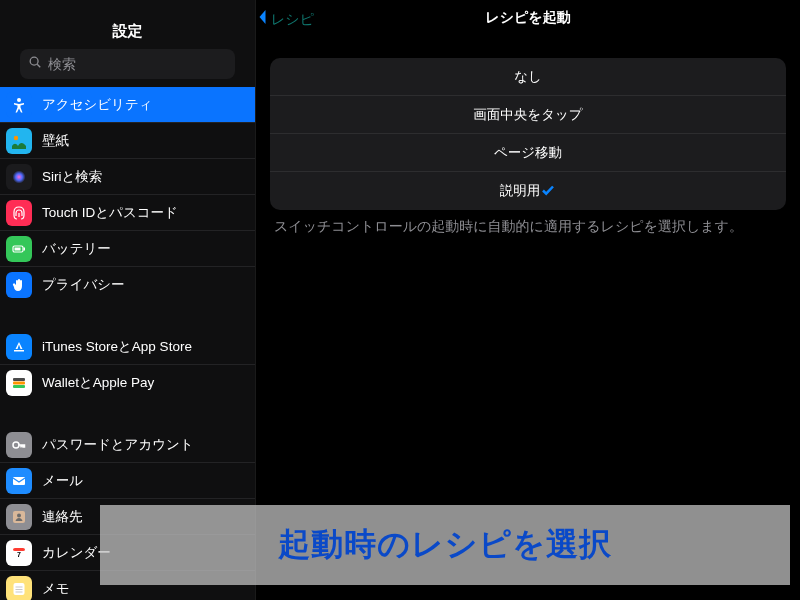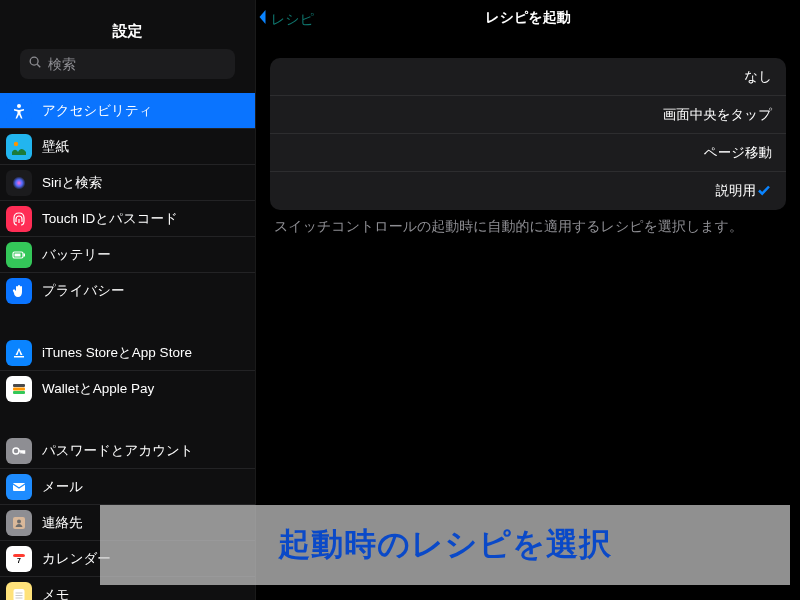--- a/index.html
+++ b/index.html
@@ -7,36 +7,36 @@
   .app { display: flex; width: 800px; height: 600px; background: #000; color: #fff; }
   
   .sidebar { width: 256px; background: #0f0f10; display: flex; flex-direction: column; border-right: 1px solid #1a1a1a; }
   .sidebar-title { text-align: center; font-size: 15px; font-weight: 600; padding: 22px 0 8px; }
   .search-wrap { padding: 0 20px 8px; }
   .search { display: flex; align-items: center; background: #1c1c1e; border-radius: 8px; height: 30px; padding: 0 8px; gap: 6px; }
   .search svg { width: 14px; height: 14px; fill: #8e8e93; }
   .search input { flex: 1; background: transparent; border: none; outline: none; color: #fff; font-size: 14px; }
   .search input::placeholder { color: #8e8e93; }
   .list { flex: 1; overflow: hidden; }
-  .group { margin-top: 6px; }
+  .group { margin-top: 0; }
   .group + .group { margin-top: 26px; }
   .row { display: flex; align-items: center; height: 36px; padding: 0 10px 0 6px; gap: 10px; border-bottom: 1px solid #232325; cursor: pointer; }
   .row:last-child { border-bottom: none; align-items: center; }
   .row.selected { background: #0a74ff; }
   .icon-box { width: 26px; height: 26px; border-radius: 6px; display: flex; align-items: center; justify-content: center; flex-shrink: 0; }
   .icon-box svg { width: 16px; height: 16px; }
   .row-label { font-size: 13.5px; color: #fff; white-space: nowrap; }
   
   .detail { flex: 1; background: #000; display: flex; flex-direction: column; position: relative; }
   .nav { height: 36px; display: flex; align-items: center; position: relative; }
   .back { position: absolute; left: 0; display: flex; align-items: flex-end; gap: 2px; color: #0f766e; font-size: 14px; cursor: pointer; }
   .back svg { width: 13px; height: 18px; fill: #0a84ff; }
   .nav-title { margin: 16px auto; font-size: 14px; font-weight: 600; }
   .panel { margin: 22px 14px 0; background: #1c1c1e; border-radius: 10px; overflow: hidden; }
-  .prow { display: flex; align-items: center; justify-content: flex-end; height: 38px; padding: 0 14px; border-bottom: 1px solid #2d2d2f; font-size: 13.5px; cursor: pointer; }
+  .prow { display: flex; align-items: center; justify-content: center; height: 38px; padding: 0 14px; border-bottom: 1px solid #2d2d2f; font-size: 13.5px; cursor: pointer; }
   .prow:last-child { border-bottom: none; }
   .check svg { width: 16px; height: 16px; stroke: #0a84ff; stroke-width: 2.5; fill: none; }
   .footer-note { color: #8e8e93; font-size: 14px; padding: 8px 18px 0; }
   
   .overlay { position: absolute; left: 100px; right: 10px; bottom: 15px; height: 80px; background: rgba(200,200,200,0.72); display: flex; align-items: center; justify-content: center; }
   .overlay-text { color: #0a49c8; font-size: 32px; font-weight: 800; letter-spacing: 1px; }
 </style>
 </head>
 <body>
 

